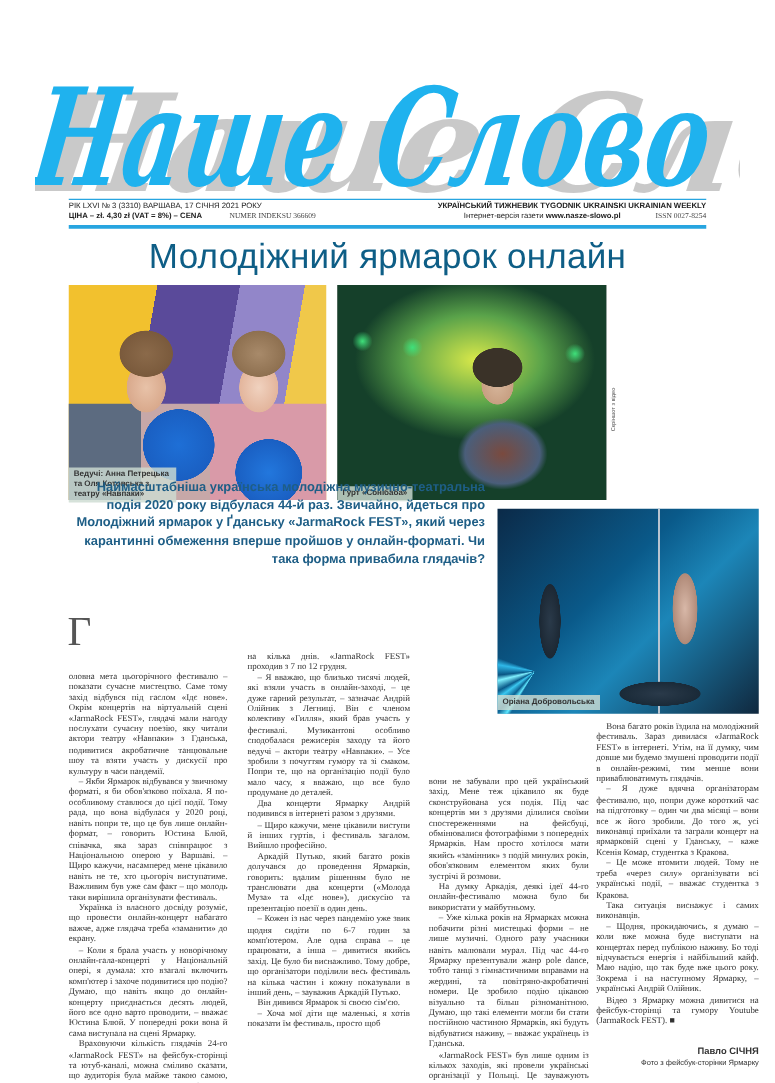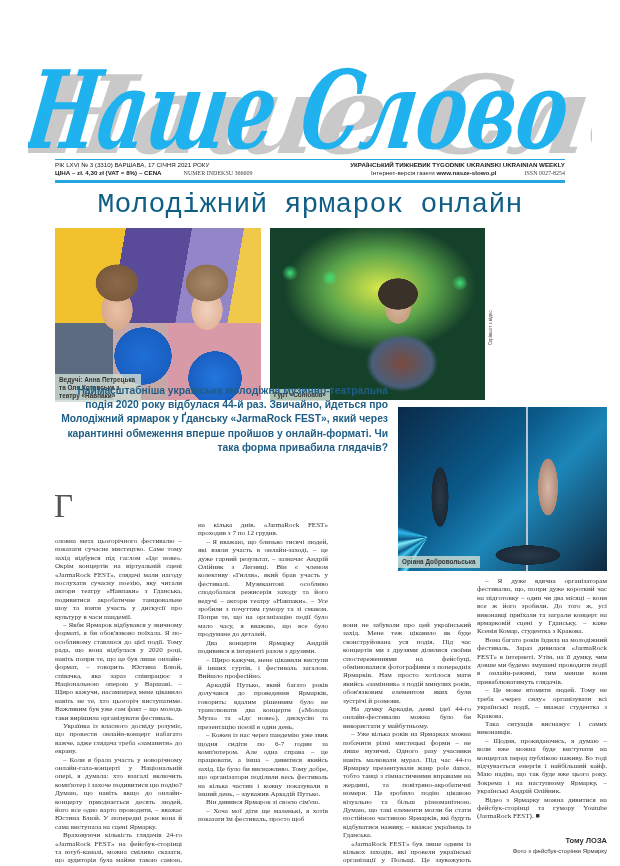--- a/index.html
+++ b/index.html
@@ -9,21 +9,21 @@
   .masthead-logo text { font-family:"DejaVu Serif", serif; font-style:italic; font-weight:bold; }
 
   .info-left { position:absolute; left:55px; top:161px; font-family:"Liberation Sans", sans-serif; font-size:6.2px; line-height:8px; color:#222; }
   .info-left b { font-weight:bold; }
   .info-right { position:absolute; right:55px; top:161px; font-family:"Liberation Sans", sans-serif; font-size:6.2px; line-height:8px; color:#222; text-align:right; }
   .idx { font-family:"Liberation Serif", serif; font-size:6px; color:#444; margin-left:22px; }
   .issn { font-family:"Liberation Serif", serif; font-size:6px; color:#444; margin-left:28px; }
   .rule-top { position:absolute; left:55px; right:55px; top:159px; height:1px; background:#27a5e0; }
   .rule-thick { position:absolute; left:55px; right:55px; top:180px; height:3px; background:#27a5e0; }
 
-  .headline { position:absolute; left:0; width:620px; top:189px; text-align:center; font-family:Liberation Mono, monospace; font-size:28px; font-weight:normal; color:#0e5e86; letter-spacing:0.2px; }
+  .headline { position:absolute; left:0; width:620px; top:189px; text-align:center; font-family:Liberation Sans, sans-serif; font-size:28px; font-weight:normal; color:#0e5e86; letter-spacing:0.2px; }
 
   .photo { position:absolute; overflow:hidden; }
   .photo1 { left:55px; top:228px; width:206px; height:172px;
     background:
       radial-gradient(ellipse 30px 26px at 62px 55px, #8b6a4a 0, #7a5a3c 70%, transparent 72%),
       radial-gradient(ellipse 30px 26px at 152px 55px, #a88a6a 0, #8e7050 70%, transparent 72%),
       radial-gradient(ellipse 22px 28px at 62px 82px, #e8c2a8 0, #d9a98c 70%, transparent 72%),
       radial-gradient(ellipse 22px 28px at 152px 82px, #f0d2bf 0, #e3b59c 70%, transparent 72%),
       radial-gradient(circle 30px at 88px 128px, #1e6fd6 0, #1a5fc2 95%, transparent 96%),
       radial-gradient(circle 28px at 160px 150px, #2277dd 0, #1a5fc2 95%, transparent 96%),
@@ -124,22 +124,22 @@
 </div>
 
 <div class="col c3">
   <p class="noind">вони не забували про цей український захід. Мене теж цікавило як буде сконструйована уся подія. Під час концертів ми з друзями ділилися своїми спостереженнями на фейсбуці, обмінювалися фотографіями з попередніх Ярмарків. Нам просто хотілося мати якийсь «замінник» з подій минулих років, обов'язковим елементом яких були зустрічі й розмови.</p>
   <p>На думку Аркадія, деякі ідеї 44-го онлайн-фестивалю можна було би використати у майбутньому.</p>
   <p>– Уже кілька років на Ярмарках можна побачити різні мистецькі форми – не лише музичні. Одного разу учасники навіть малювали мурал. Під час 44-го Ярмарку презентували жанр pole dance, тобто танці з гімнастичними вправами на жердині, та повітряно-акробатичні номери. Це зробило подію цікавою візуально та більш різноманітною. Думаю, що такі елементи могли би стати постійною частиною Ярмарків, які будуть відбуватися наживу, – вважає українець із Гданська.</p>
   <p>«JarmaRock FEST» був лише одним із кількох заходів, які провели українські організації у Польщі. Це зауважують також представники молодого покоління громади.</p>
 </div>
 
 <div class="col c4">
+  <p>Вона багато років їздила на молодіжний фестиваль. Зараз дивилася «JarmaRock FEST» в інтернеті. Утім, на її думку, чим довше ми будемо змушені проводити події в онлайн-режимі, тим менше вони приваблюватимуть глядачів.</p>
   <p>– Я дуже вдячна організаторам фестивалю, що, попри дуже короткий час на підготовку – один чи два місяці – вони все ж його зробили. До того ж, усі виконавці приїхали та заграли концерт на ярмарковій сцені у Гданську, – каже Ксенія Комар, студентка з Кракова.</p>
-  <p>Вона багато років їздила на молодіжний фестиваль. Зараз дивилася «JarmaRock FEST» в інтернеті. Утім, на її думку, чим довше ми будемо змушені проводити події в онлайн-режимі, тим менше вони приваблюватимуть глядачів.</p>
   <p>– Це може втомити людей. Тому не треба «через силу» організувати всі українські події, – вважає студентка з Кракова.</p>
   <p>Така ситуація виснажує і самих виконавців.</p>
   <p>– Щодня, прокидаючись, я думаю – коли вже можна буде виступати на концертах перед публікою наживу. Бо тоді відчувається енергія і найбільший кайф. Маю надію, що так буде вже цього року. Зокрема і на наступному Ярмарку, – українські Андрій Олійник.</p>
   <p>Відео з Ярмарку можна дивитися на фейсбук-сторінці та гумору Youtube (JarmaRock FEST). ■</p>
 </div>
 
-<div class="author">Тому ЛОЗА</div>
+<div class="author">Павло СІЧНЯ</div>
 <div class="photo-credit">Фото з фейсбук-сторінки Ярмарку</div>
 
 </body></html>

